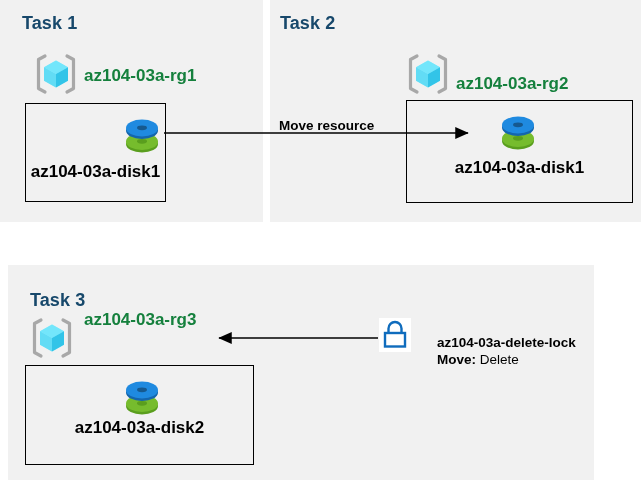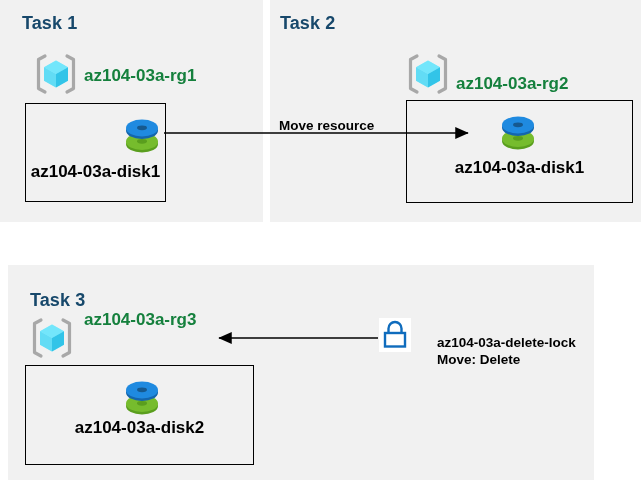--- a/index.html
+++ b/index.html
@@ -142,21 +142,21 @@
   .lock-type-line {
     font-size: 13.5px;
     color: #000000;
     white-space: nowrap;
     display: block;
   }
   .lock-type-key {
     font-weight: bold;
   }
   .lock-type-val {
-    font-weight: bold;
+    font-weight: normal;
   }
 </style>
 </head>
 <body>
 
 <div class="stage">
 
   <div class="panel" id="panel-task1"></div>
   <div class="task-title" id="title-task1">Task 1</div>
 

